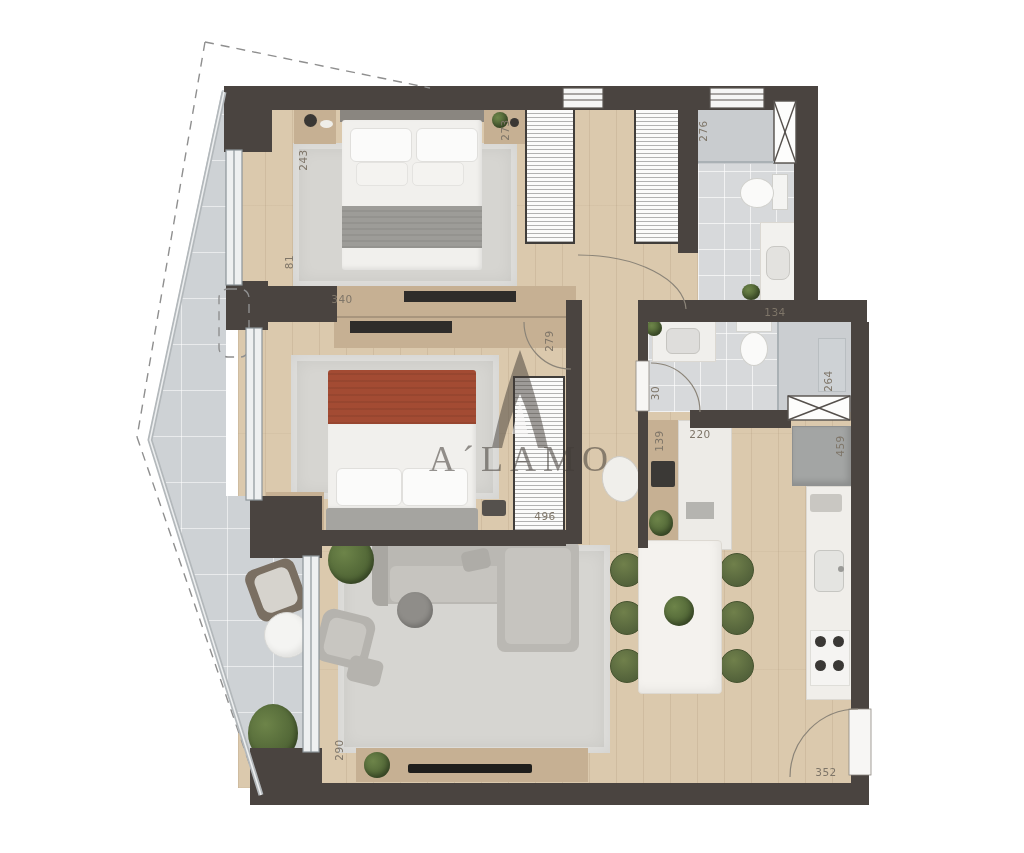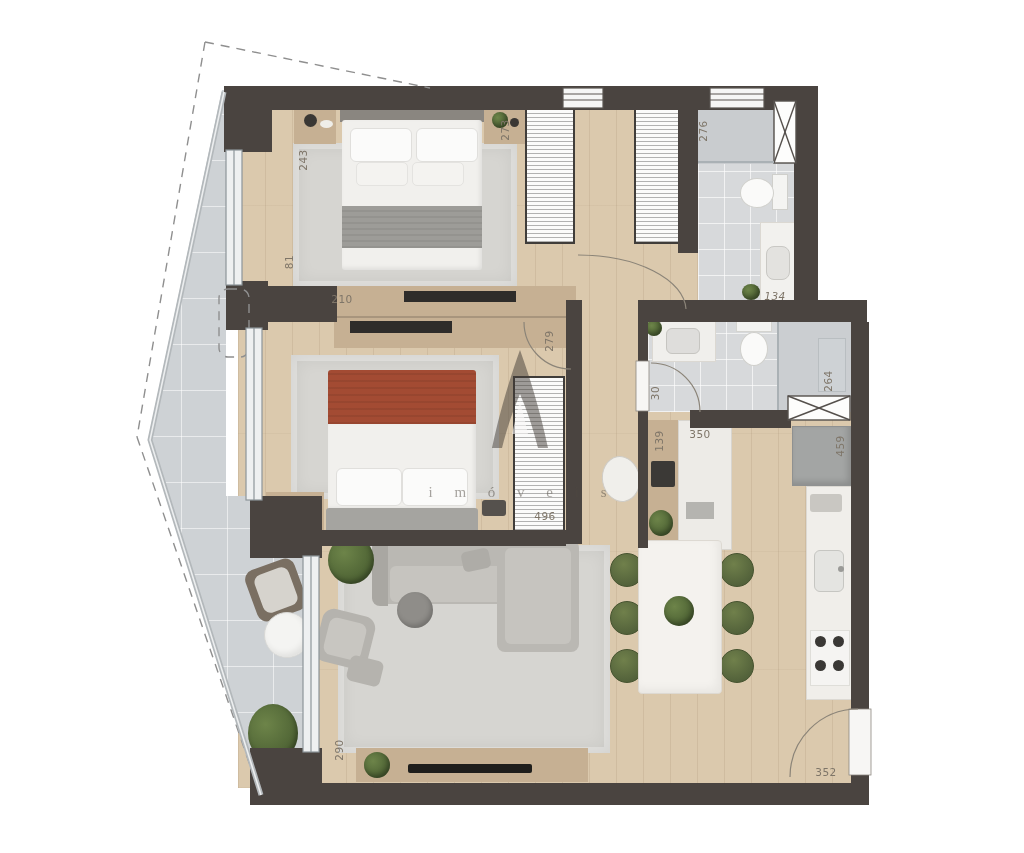--- a/index.html
+++ b/index.html
@@ -232,32 +232,32 @@
     </g>
     <g stroke="#aab1b5" stroke-width="2">
       <line x1="698" y1="162" x2="774" y2="162"></line>
       <line x1="778" y1="322" x2="778" y2="410"></line>
     </g>
   </svg>
 
   <div class="lbl v" style="left:303px;top:160px;">243</div>
   <div class="lbl v" style="left:505px;top:130px;">273</div>
   <div class="lbl v" style="left:289px;top:262px;">81</div>
-  <div class="lbl" style="left:342px;top:299px;">210</div>
+  <div class="lbl" style="left:342px;top:299px;">340</div>
   <div class="lbl v" style="left:703px;top:131px;">276</div>
-  <div class="lbl" style="left:775px;top:296px;font-style:italic;">134</div>
+  <div class="lbl" style="left:775px;top:312px;">134</div>
   <div class="lbl v" style="left:549px;top:341px;">279</div>
   <div class="lbl v" style="left:655px;top:393px;">30</div>
   <div class="lbl v" style="left:828px;top:381px;">264</div>
   <div class="lbl v" style="left:659px;top:441px;">139</div>
-  <div class="lbl" style="left:700px;top:434px;">350</div>
+  <div class="lbl" style="left:700px;top:434px;">220</div>
   <div class="lbl v" style="left:840px;top:446px;">459</div>
   <div class="lbl" style="left:545px;top:516px;">496</div>
   <div class="lbl v" style="left:339px;top:750px;">290</div>
   <div class="lbl" style="left:826px;top:772px;">352</div>
 
   <svg width="64" height="104" viewBox="0 0 64 104" style="position:absolute;left:488px;top:348px;z-index:8;">
     <path d="M32 2 C22 30 12 62 4 100 L14 100 C19 80 25 62 32 46 C39 62 45 80 50 100 L60 100 C52 62 42 30 32 2 Z" fill="rgba(66,60,54,0.5)"></path>
     <path d="M32 52 L24 86 L40 86 Z" fill="rgba(250,249,247,0.6)"></path>
   </svg>
-  <div class="wm-sub">i m ó v e i s</div>
+  <div class="wm-brand">A´LAMO</div>
 
 </div>
 
 </body></html>

